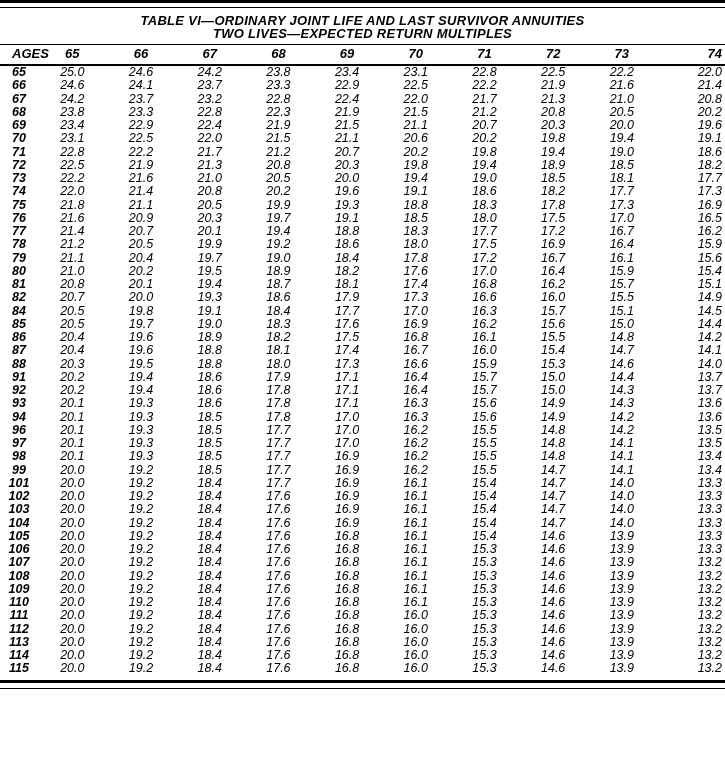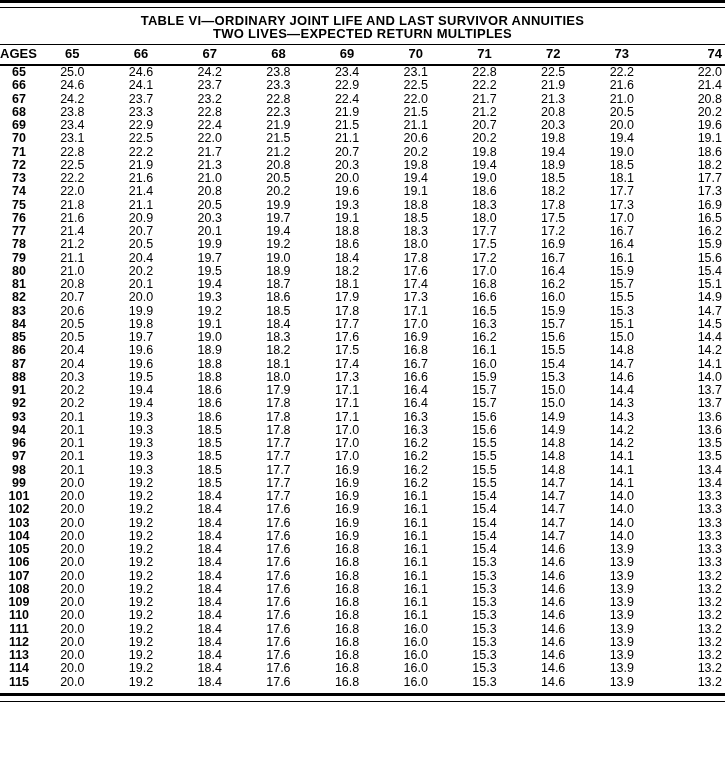--- a/index.html
+++ b/index.html
@@ -12,20 +12,21 @@
     height: 761px;
     font-family: "Liberation Sans", sans-serif;
     color: #000000;
   }
   .page {
     position: relative;
     width: 725px;
     height: 761px;
     overflow: hidden;
     background: #ffffff;
+    font-style: italic;
   }
   .rule {
     width: 100%;
     background: #000000;
   }
   .rule-top-thick   { height: 3px; }
   .rule-top-thin    { height: 1px; margin-top: 4px; }
   .rule-bottom-thick{ height: 3px; margin-top: 4px; }
   .rule-bottom-thin { height: 1px; margin-top: 5px; }
   .title-block {
@@ -47,21 +48,21 @@
     border-top: 1px solid #000000;
     border-bottom: 2.5px solid #000000;
     font-size: 13px;
     font-weight: bold;
     line-height: 12px;
     padding: 3px 0 4px 0;
     text-align: center;
   }
   thead th.ages-header {
     text-align: left;
-    padding-left: 0;
+    padding-left: 12px;
   }
   thead th:last-child {
     text-align: right;
     padding-right: 3px;
   }
   tbody th, tbody td {
     font-size: 12.5px;
     line-height: 13.25px;
     height: 13.25px;
     padding: 0;
@@ -336,33 +337,20 @@
           <td>19.3</td>
           <td>18.6</td>
           <td>17.9</td>
           <td>17.3</td>
           <td>16.6</td>
           <td>16.0</td>
           <td>15.5</td>
           <td>14.9</td>
         </tr>
         <tr>
-          <th>83</th>
-          <td>20.6</td>
-          <td>19.9</td>
-          <td>19.2</td>
-          <td>18.5</td>
-          <td>17.8</td>
-          <td>17.1</td>
-          <td>16.5</td>
-          <td>15.9</td>
-          <td>15.3</td>
-          <td>14.7</td>
-        </tr>
-        <tr>
           <th>84</th>
           <td>20.5</td>
           <td>19.8</td>
           <td>19.1</td>
           <td>18.4</td>
           <td>17.7</td>
           <td>17.0</td>
           <td>16.3</td>
           <td>15.7</td>
           <td>15.1</td>

